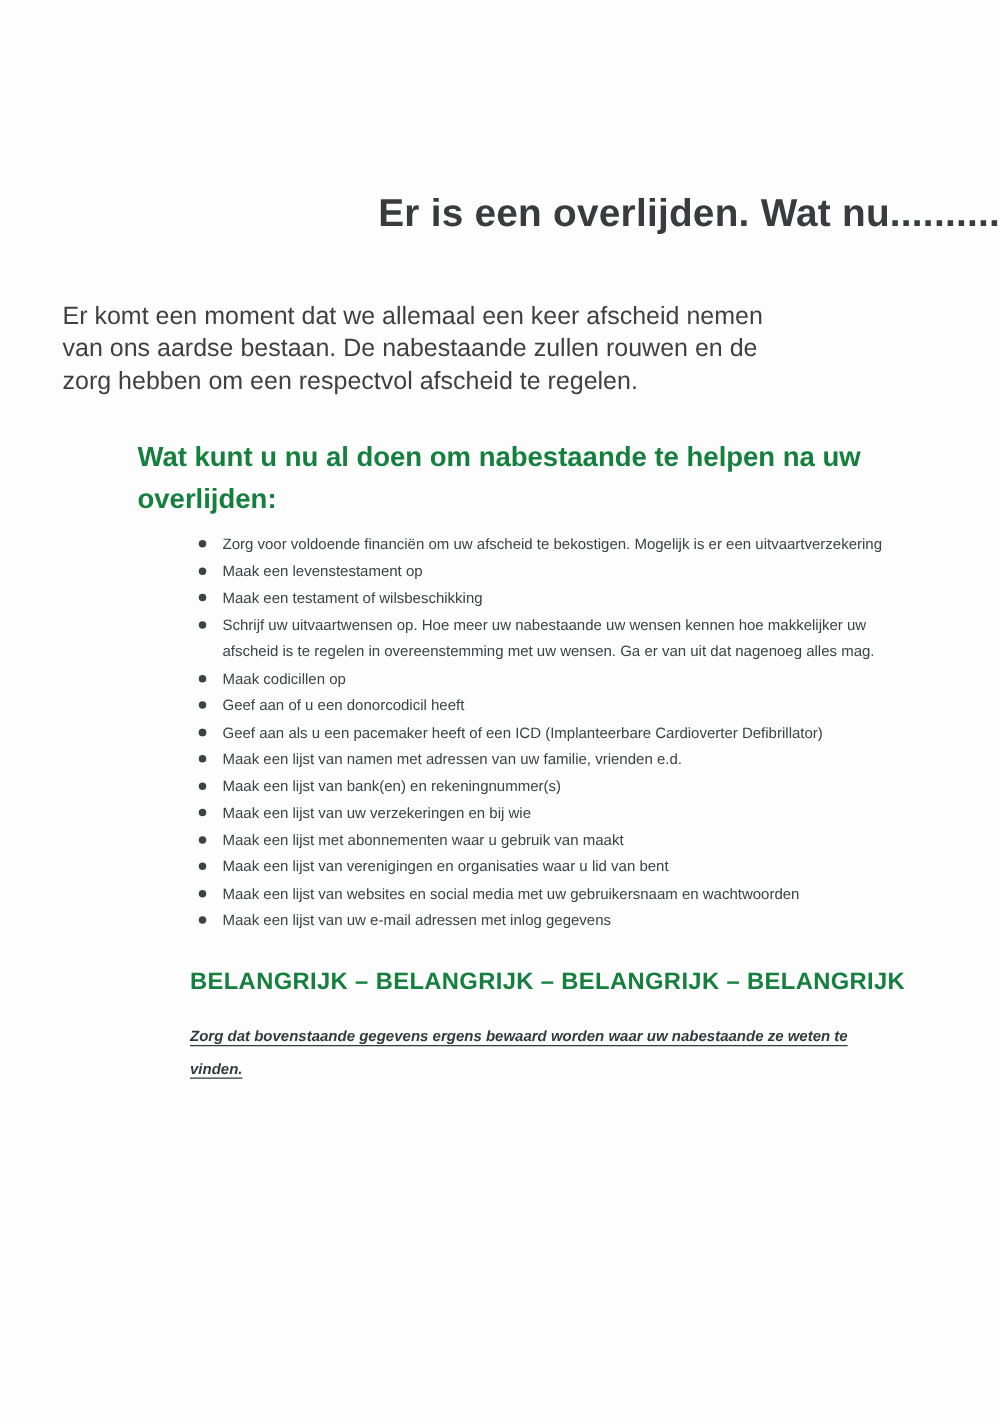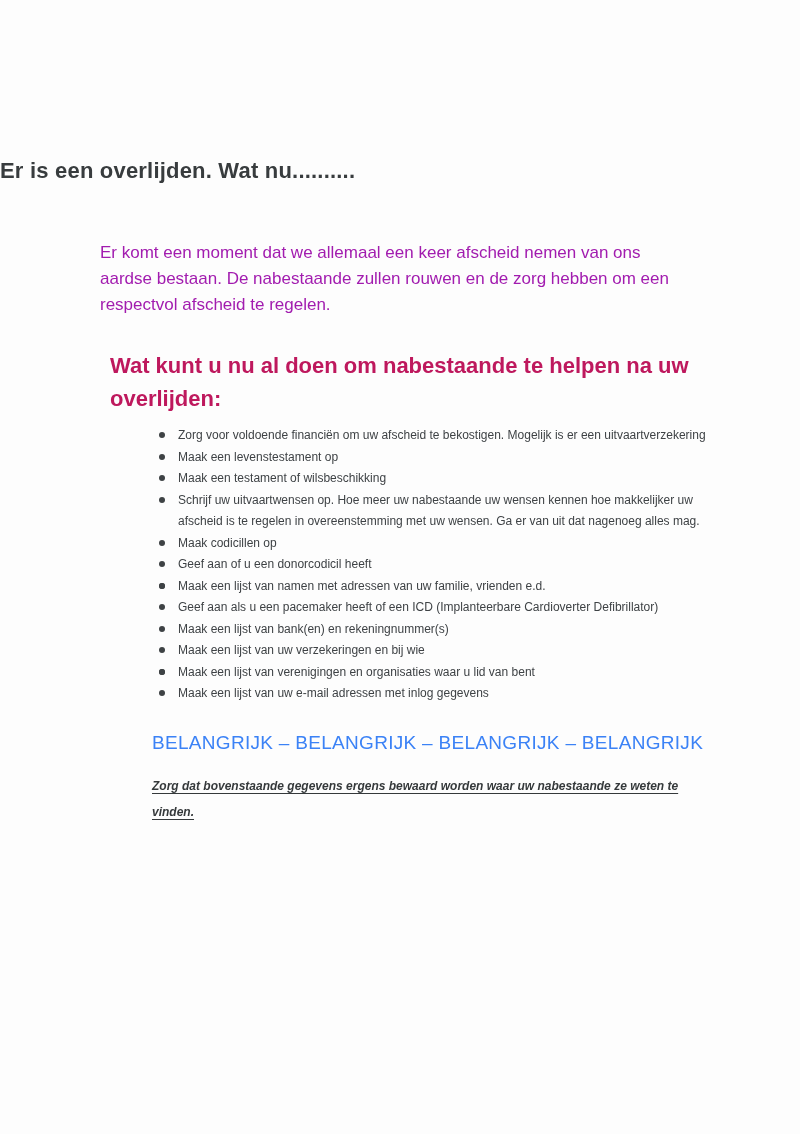--- a/index.html
+++ b/index.html
@@ -17,41 +17,41 @@
   }
   .page {
     position: relative;
     width: 800px;
     height: 1134px;
     background: #fdfdfd;
     box-sizing: border-box;
   }
   .doc-title {
     padding-top: 152px;
-    text-align: left;
-    font-size: 22px;
+    text-align: right;
+    font-size: 31px;
     font-weight: 700;
     color: #383c3e;
     letter-spacing: 0.2px;
     line-height: 38px;
   }
   .intro {
-    margin: 50px 110px 0 100px;
+    margin: 50px 110px 0 50px;
     max-width: 582px;
-    font-size: 17px;
+    font-size: 20px;
     line-height: 26px;
-    color: #a21caf;
+    color: #404040;
   }
   .section-heading {
     margin: 31px 90px 0 110px;
     max-width: 600px;
     font-size: 22px;
     font-weight: 700;
     line-height: 33px;
-    color: #be185d;
+    color: #15803d;
   }
   ul.bullet-list {
     list-style: none;
     margin: 10px 0 0 0;
     padding: 0 0 0 158px;
   }
   ul.bullet-list li {
     position: relative;
     max-width: 530px;
     padding-left: 20px;
@@ -64,23 +64,23 @@
     left: 1px;
     top: 7px;
     width: 6px;
     height: 6px;
     border-radius: 50%;
     background: #3e4245;
   }
   .important-banner {
     margin: 27px 60px 0 152px;
     font-size: 19px;
-    font-weight: 400;
+    font-weight: 700;
     letter-spacing: 0.3px;
-    color: #3b82f6;
+    color: #15803d;
     white-space: nowrap;
   }
   .closing-note {
     margin: 19px 60px 0 152px;
     max-width: 545px;
     font-size: 12px;
     font-weight: 700;
     font-style: italic;
     text-decoration: underline;
     text-underline-offset: 3px;
@@ -122,40 +122,45 @@
     </li>
       <li>
       <span class="bullet-dot"></span>
       <span>Geef aan of u een donorcodicil heeft</span>
     </li>
       <li>
       <span class="bullet-dot"></span>
     </li>
       <li>
       <span class="bullet-dot"></span>
-      <span>Maak een lijst van namen met adressen van uw familie, vrienden e.d.</span>
+      <span>Geef aan als u een pacemaker heeft of een ICD (Implanteerbare Cardioverter Defibrillator)</span>
     </li>
       <li>
       <span class="bullet-dot"></span>
-      <span>Geef aan als u een pacemaker heeft of een ICD (Implanteerbare Cardioverter Defibrillator)</span>
+      <span>Maak een lijst van namen met adressen van uw familie, vrienden e.d.</span>
     </li>
       <li>
       <span class="bullet-dot"></span>
       <span>Maak een lijst van bank(en) en rekeningnummer(s)</span>
     </li>
       <li>
       <span class="bullet-dot"></span>
       <span>Maak een lijst van uw verzekeringen en bij wie</span>
     </li>
       <li>
       <span class="bullet-dot"></span>
+      <span>Maak een lijst met abonnementen waar u gebruik van maakt</span>
     </li>
       <li>
       <span class="bullet-dot"></span>
       <span>Maak een lijst van verenigingen en organisaties waar u lid van bent</span>
+    </li>
+      <li>
+      <span class="bullet-dot"></span>
+      <span>Maak een lijst van websites en social media met uw gebruikersnaam en wachtwoorden</span>
     </li>
       <li>
       <span class="bullet-dot"></span>
       <span>Maak een lijst van uw e-mail adressen met inlog gegevens</span>
     </li>
     </ul>
 
   <div class="important-banner">BELANGRIJK – BELANGRIJK – BELANGRIJK – BELANGRIJK</div>
 
   <div class="closing-note">Zorg dat bovenstaande gegevens ergens bewaard worden waar uw nabestaande ze weten te vinden.</div>

